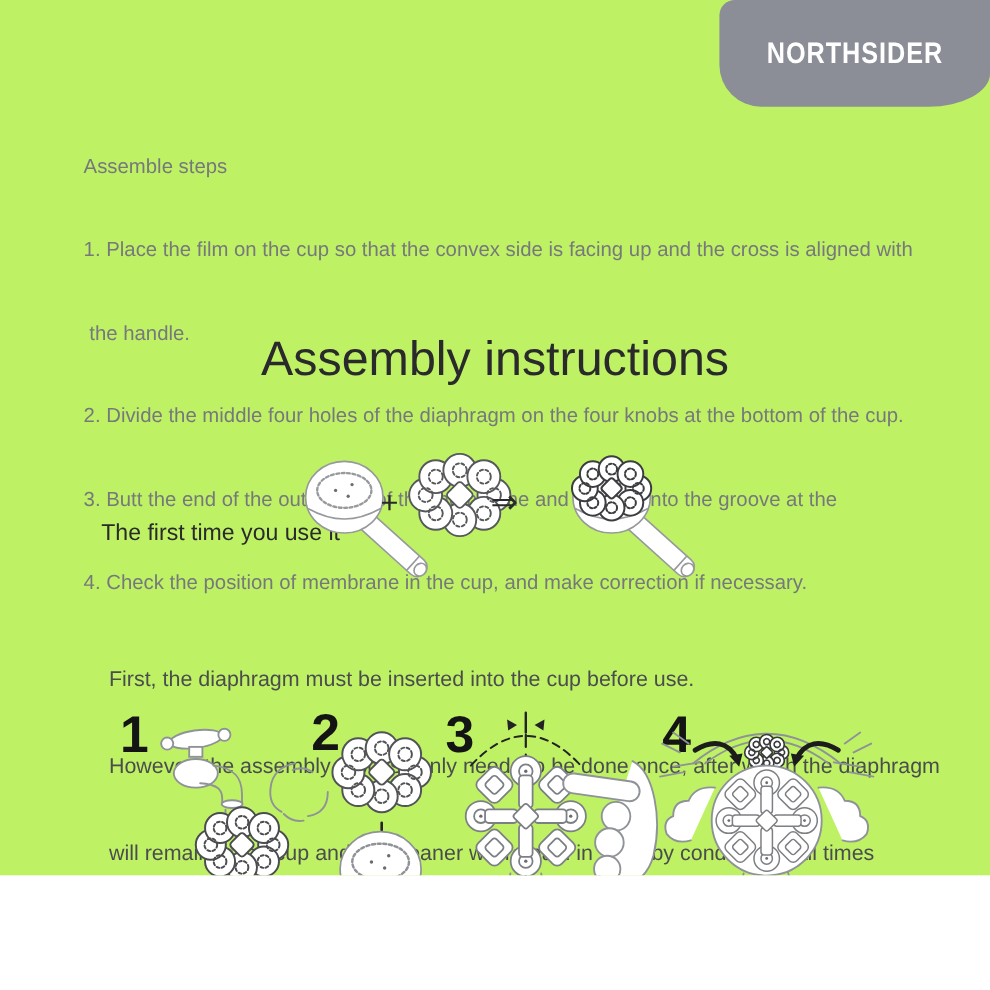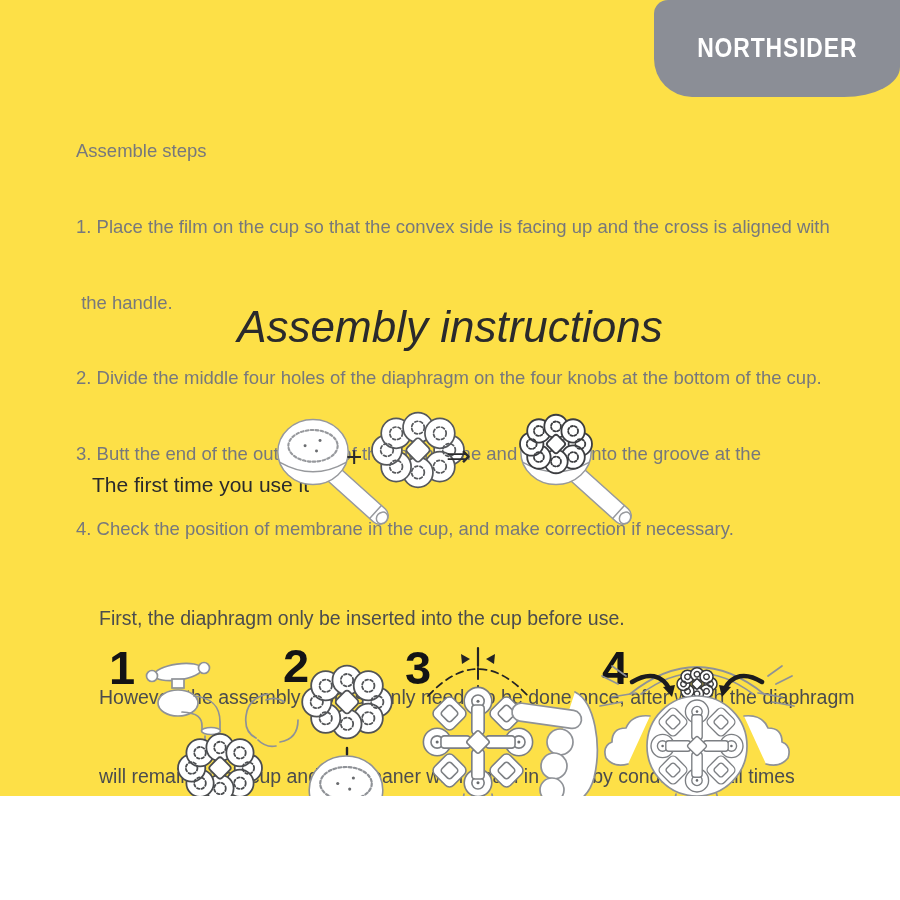--- a/index.html
+++ b/index.html
@@ -1,33 +1,33 @@
 <!DOCTYPE html>
 <html style="--badge_bg: #8b8e96; --badge_text: #ffffff; --text_gray: #77787c; --text_dark: #2a2a2c; --note_gray: #4b4c4e; --art_gray: #95989c; --art_dark: #3c3d40; --divider: #cfcfcf;"><head>
 <meta charset="utf-8">
 <style>
   html,body{margin:0;padding:0;background:#fff;}
-  .page{position:relative;width:900px;height:796px;background:#fde047;overflow:hidden;
+  .page{position:relative;width:900px;height:796px;background:#bef264;overflow:hidden;
         font-family:"Liberation Sans", sans-serif;}
 
   
   .badge{position:absolute;top:0;right:0;width:246px;height:97px;
          background:var(--badge_bg);
          border-radius:14px 0 56px 38px / 14px 0 30px 38px;
          display:flex;align-items:center;justify-content:center;}
   .badge span{color:var(--badge_text);font-weight:bold;font-size:27px;
               letter-spacing:1px;transform:scaleX(.85);}
 
   
   .assemble{position:absolute;left:63px;top:88px;color:var(--text_gray);
             font-size:18.5px;line-height:25.2px;white-space:pre;margin-left:13px;}
 
   
   .heading{position:absolute;left:0;top:302px;width:900px;margin:0;text-align:center;
-           font-size:44px;font-weight:400;color:var(--text_dark);letter-spacing:0;font-style:italic;}
+           font-size:44px;font-weight:400;color:var(--text_dark);letter-spacing:0;}
 
   .firstuse-caption{position:absolute;left:92px;top:473px;font-size:21px;
                     color:var(--text_dark);}
 
   .note{position:absolute;left:99px;top:552px;color:var(--note_gray);
         font-size:19.5px;line-height:26.4px;white-space:pre;}
 
   .stepnum{position:absolute;font-size:47px;font-weight:bold;color:#141415;}
   .n1{left:109px;top:640px;} .n2{left:283px;top:638px;}
   .n3{left:405px;top:640px;} .n4{left:602px;top:640px;}
@@ -155,21 +155,21 @@
       <use href="#gDevice" transform="translate(313,452) scale(0.88)"></use>
       <use href="#gFlower" transform="translate(418,450) scale(1.15)" stroke="#56585b" stroke-width="1.5"></use>
       <use href="#gDevice" transform="translate(556,452) scale(0.88)"></use>
       <use href="#gFlower" transform="translate(556,444) scale(0.9)" stroke="#3c3d40" stroke-width="2"></use>
     </g>
     <text x="346" y="466" font-size="28" fill="#2a2a2c" stroke="none">+</text>
     <text x="446" y="466" font-size="30" fill="#2a2a2c" stroke="none">⇒</text>
   </svg>
 
   <div class="note">
-    <div>First, the diaphragm only be inserted into the cup before use.</div>
+    <div>First, the diaphragm must be inserted into the cup before use.</div>
     <div>However, the assembly process only needs to be done once, after which the diaphragm</div>
     <div>will remain in the cup and the cleaner will remain in standby condition at all times</div>
   </div>
 
   <div class="stepnum n1">1</div>
   <div class="stepnum n2">2</div>
   <div class="stepnum n3">3</div>
   <div class="stepnum n4">4</div>
 
   <svg class="steps-art" width="900" height="270" viewBox="0 630 900 270">

